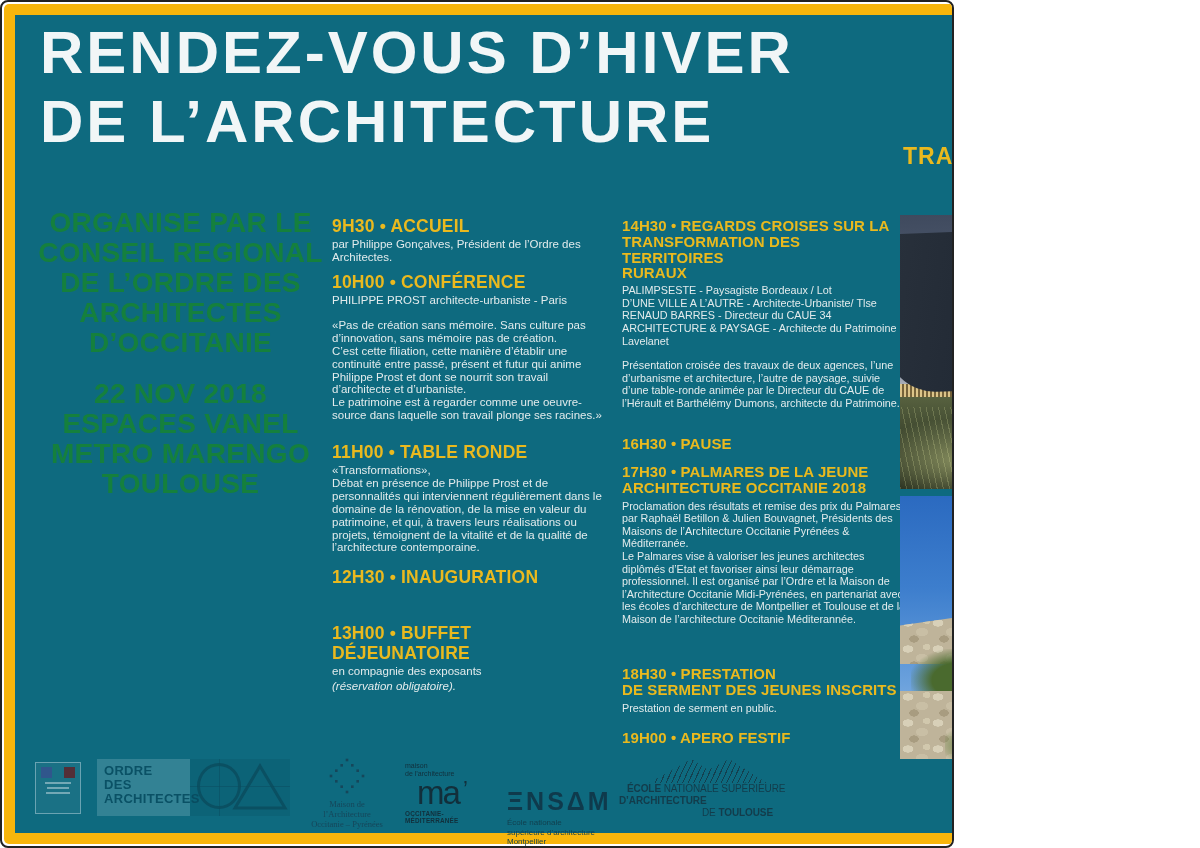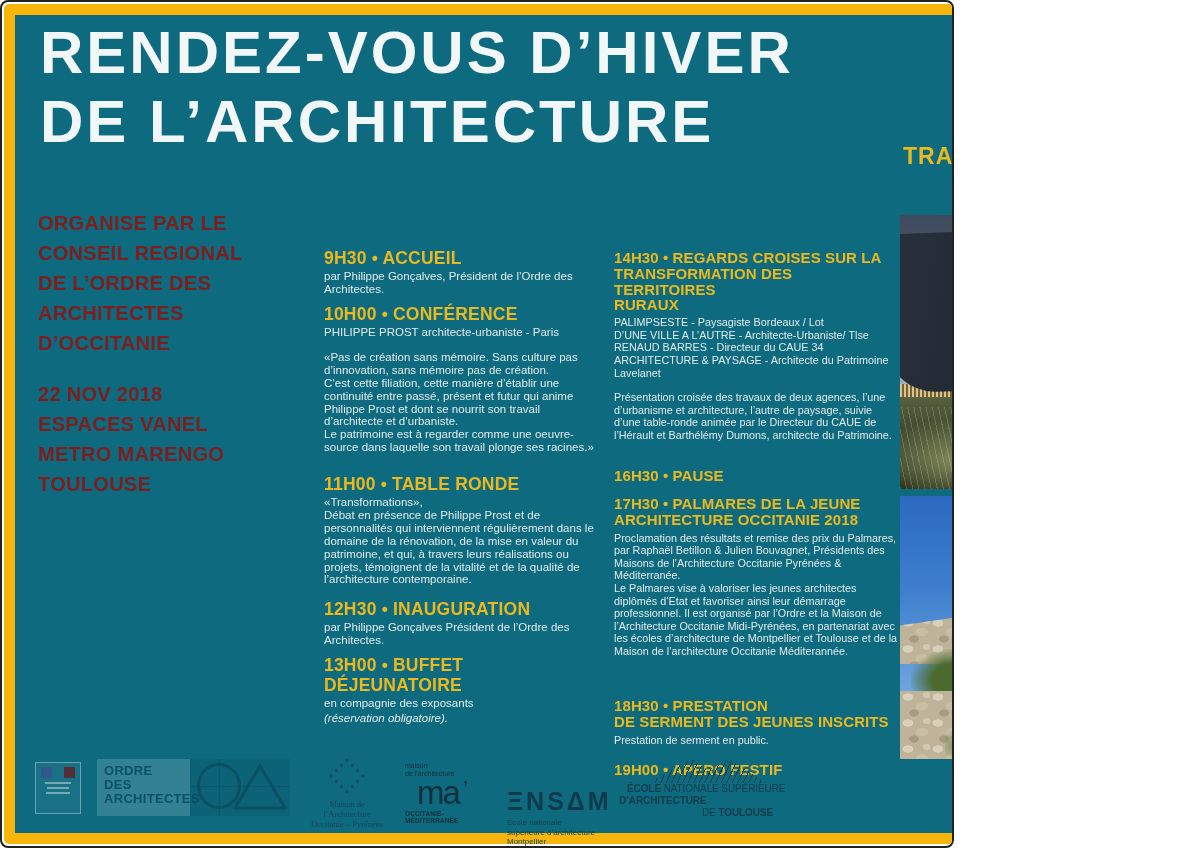--- a/index.html
+++ b/index.html
@@ -8,29 +8,29 @@
           border:2px solid #222;border-radius:8px;box-sizing:border-box;}
   .gold-frame{position:absolute;left:2px;top:2px;width:1192px;height:840px;background:#f8b60c;border-radius:5px;}
   .teal{position:absolute;left:13px;top:13px;width:1170px;height:818px;background:#0e6a7f;}
 
   
   .title{position:absolute;left:38px;top:16px;color:#f1f6f7;}
   .title-line{font-size:60px;line-height:69px;font-weight:bold;letter-spacing:3px;white-space:nowrap;}
   .theme{position:absolute;left:901px;top:141px;font-size:23px;font-weight:bold;color:#eab91e;letter-spacing:1px;}
 
   
-  .org,.venue{position:absolute;left:36px;width:285px;color:#7f1d1d;font-weight:bold;
-              font-size:20px;line-height:30px;white-space:pre-line;letter-spacing:.3px;}
+  .org,.venue{position:absolute;left:36px;width:285px;color:#15803d;font-weight:bold;
+              font-size:28px;line-height:30px;white-space:pre-line;letter-spacing:.3px;text-align:center;}
   .org{top:206px;}
   .venue{top:377px;}
 
   
   .midcol{position:absolute;left:318px;top:200px;width:272px;height:520px;}
   .rightcol{position:absolute;left:608px;top:200px;width:284px;height:560px;}
-  .sched-item{position:absolute;left:4px;width:100%;margin-top:32px;}
+  .sched-item{position:absolute;left:12px;width:100%;}
   .mh{margin:0;font-size:17.5px;line-height:20px;font-weight:bold;color:#eab91e;letter-spacing:.2px;white-space:pre-line;}
   .mb{margin:2px 0 0;font-size:11.5px;line-height:12.9px;color:#e2ebec;white-space:pre-line;}
   .mq{margin-top:12px;}
   .it{font-style:italic;}
   .rh{margin:0;font-size:15px;line-height:15.8px;font-weight:bold;color:#eab91e;letter-spacing:.1px;white-space:pre-line;}
   .rb{margin:4px 0 0;font-size:10.8px;line-height:12.6px;color:#e2ebec;white-space:pre-line;}
   .rs{margin:3px 0 0;font-size:10.8px;line-height:12.6px;color:#e2ebec;white-space:pre-line;}
 
   
   .photo{position:absolute;left:898px;width:283px;overflow:hidden;}
@@ -164,21 +164,20 @@
 C’est cette filiation, cette manière d’établir une continuité entre passé, présent et futur qui anime Philippe Prost et dont se nourrit son travail d’architecte et d’urbaniste.
 Le patrimoine est à regarder comme une oeuvre-source dans laquelle son travail plonge ses racines.»</p>
     </section>
     <section class="sched-item" style="top:240px">
       <h2 class="mh">11H00 • TABLE RONDE</h2>
       <p class="mb">«Transformations»,
 Débat en présence de Philippe Prost et de personnalités qui interviennent régulièrement dans le domaine de la rénovation, de la mise en valeur du patrimoine, et qui, à travers leurs réalisations ou projets, témoignent de la vitalité et de la qualité de l’architecture contemporaine.</p>
     </section>
     <section class="sched-item" style="top:365px">
       <h2 class="mh">12H30 • INAUGURATION</h2>
-      <p class="mb">par Philippe Gonçalves Président de l’Ordre des Architectes.</p>
     </section>
     <section class="sched-item" style="top:421px">
       <h2 class="mh">13H00 • BUFFET DÉJEUNATOIRE</h2>
       <p class="mb">en compagnie des exposants</p>
       <p class="mb it">(réservation obligatoire).</p>
     </section>
   </div>
 
   <div class="rightcol">
     <section class="sched-item" style="top:16px">

